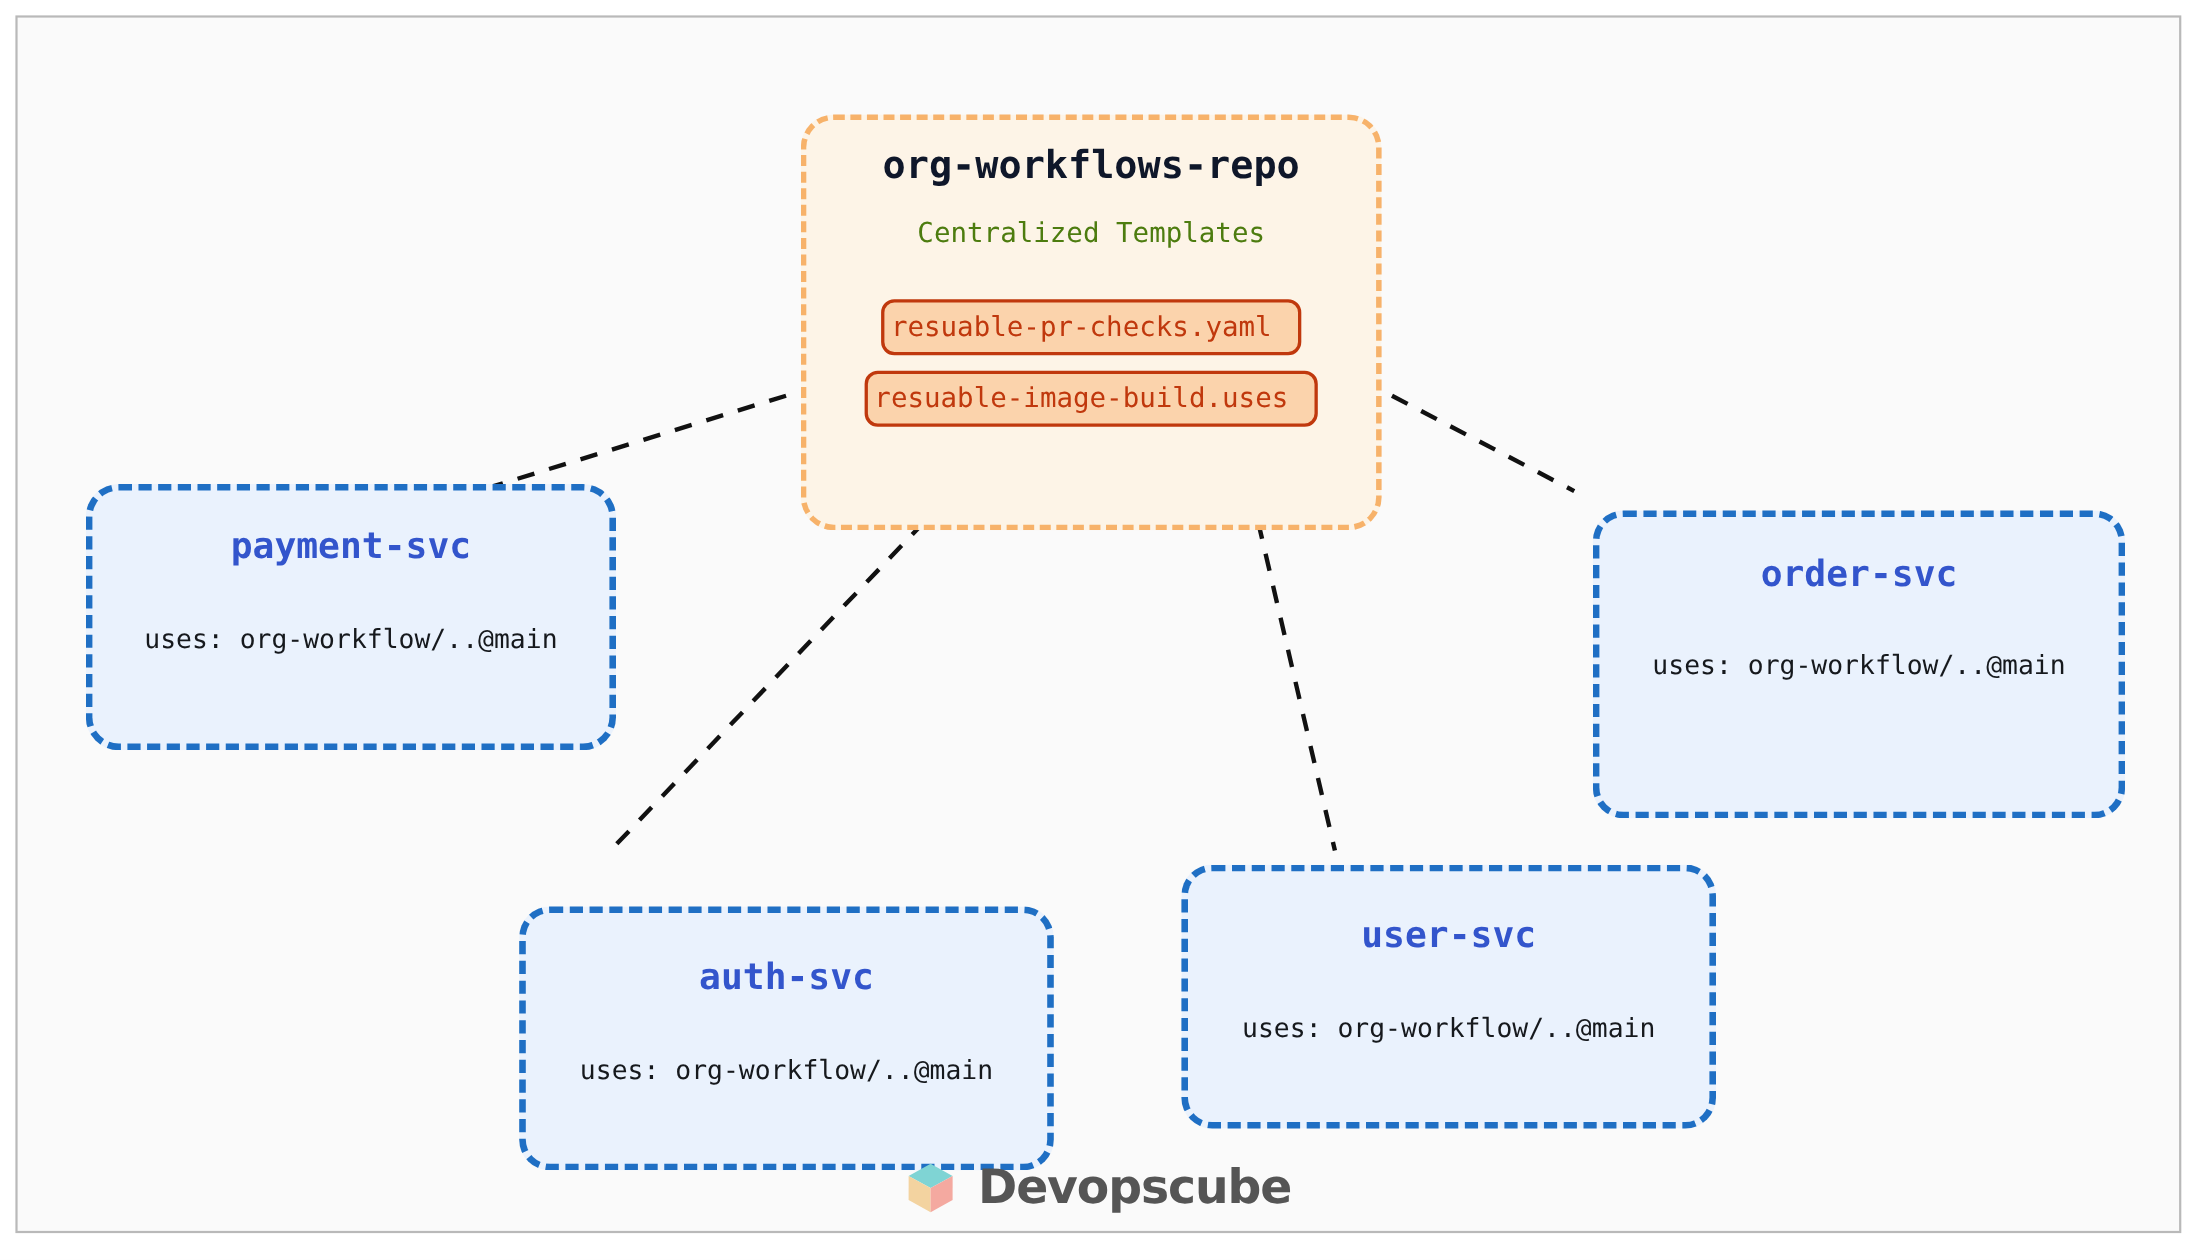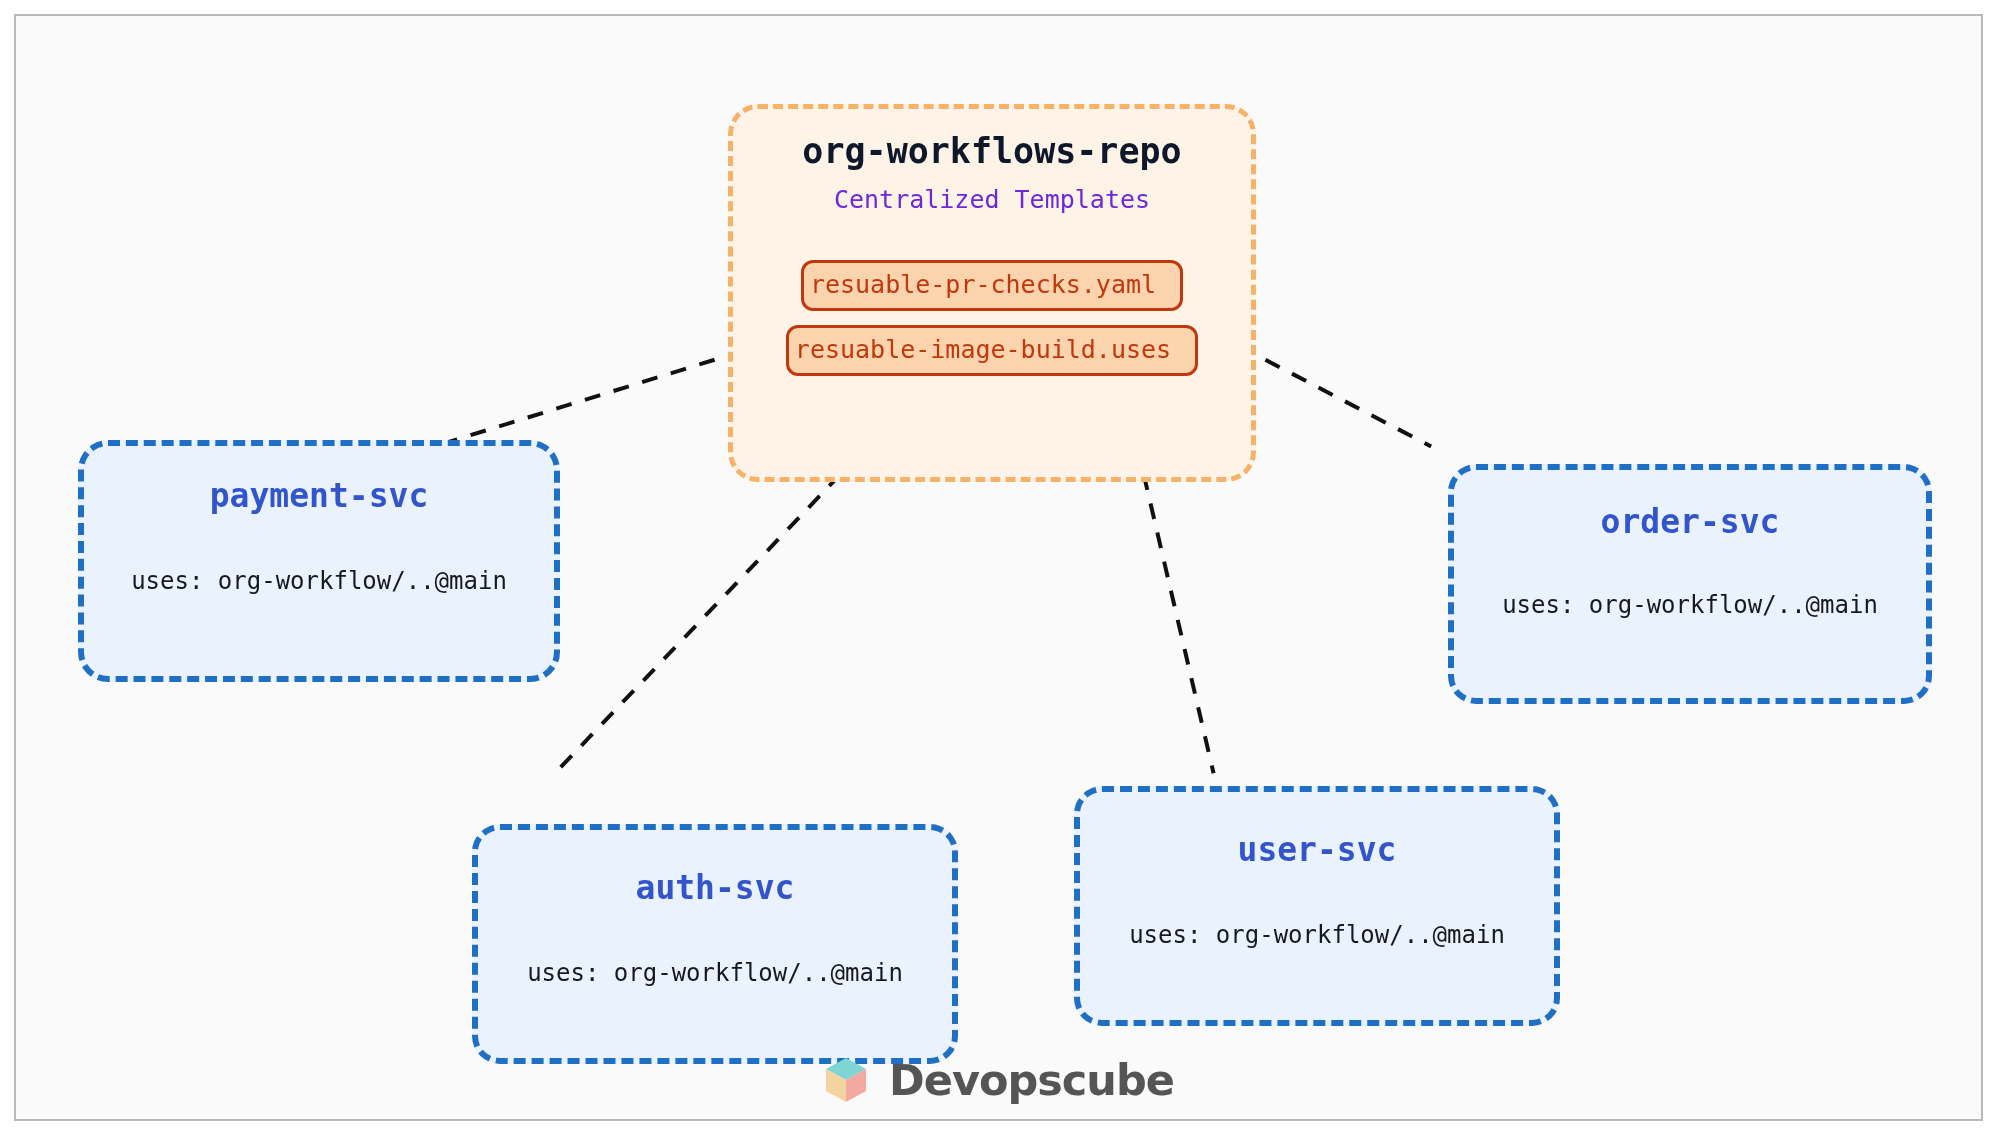--- a/index.html
+++ b/index.html
@@ -53,23 +53,23 @@
   }
   .hub-title {
     margin-top: 22px;
     font-size: 35px;
     font-weight: 700;
     color: #0f172a;
     letter-spacing: 0px;
     white-space: nowrap;
   }
   .hub-sub {
-    margin-top: 14px;
+    margin-top: 26px;
     font-size: 25px;
-    color: #6d28d9;
+    color: #4d7c0f;
     white-space: nowrap;
   }
   .badges {
     margin-top: 46px;
     display: flex;
     flex-direction: column;
     gap: 14px;
     align-items: center;
   }
   .badge {
@@ -104,21 +104,21 @@
   .svc-uses {
     font-size: 24px;
     color: #16191d;
     white-space: nowrap;
   }
 
   #svc-payment { left: 62px;   top: 424px; width: 482px;  height: 242px; border-radius: 30px; }
   #svc-payment .svc-title { margin-top: 30px; }
   #svc-payment .svc-uses  { margin-top: 52px; }
 
-  #svc-order   { left: 1432px; top: 448px; width: 484px;  height: 240px; }
+  #svc-order   { left: 1432px; top: 448px; width: 484px;  height: 280px; }
   #svc-order   .svc-title { margin-top: 32px; }
   #svc-order   .svc-uses  { margin-top: 50px; }
 
   #svc-auth    { left: 456px;  top: 808px; width: 486px;  height: 240px; }
   #svc-auth    .svc-title { margin-top: 38px; }
   #svc-auth    .svc-uses  { margin-top: 52px; }
 
   #svc-user    { left: 1058px; top: 770px; width: 486px;  height: 240px; }
   #svc-user    .svc-title { margin-top: 38px; }
   #svc-user    .svc-uses  { margin-top: 52px; }

